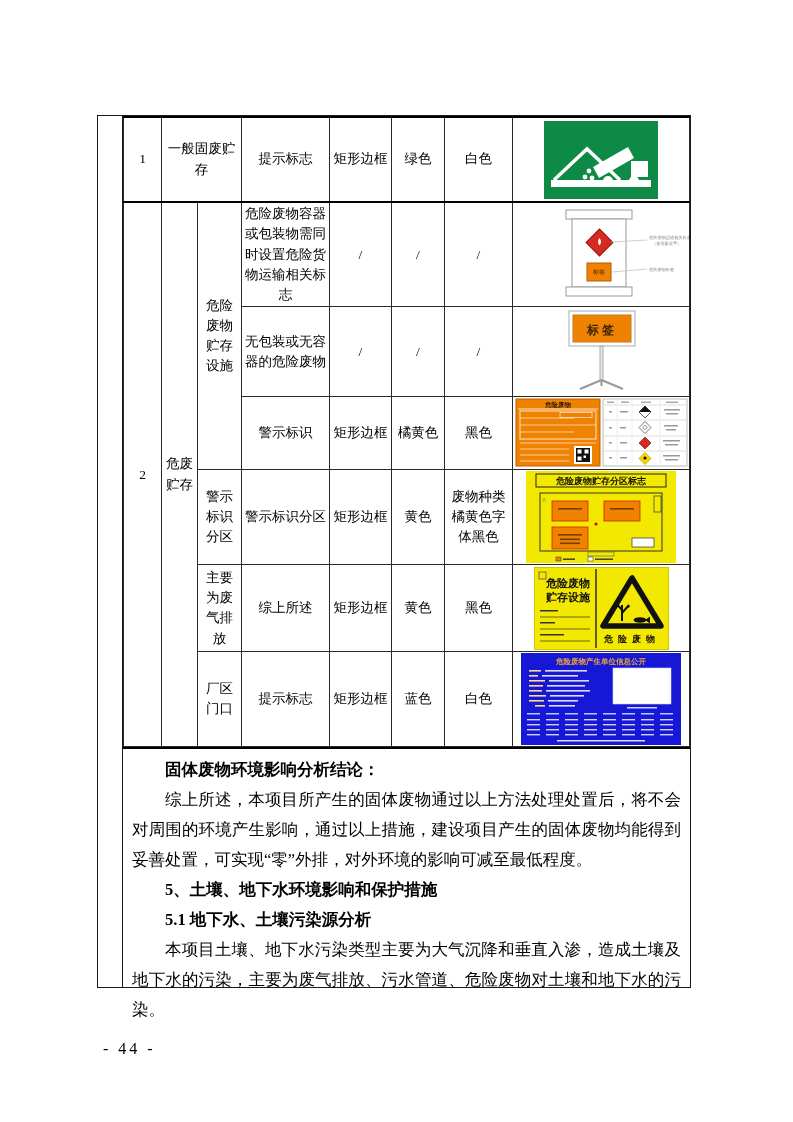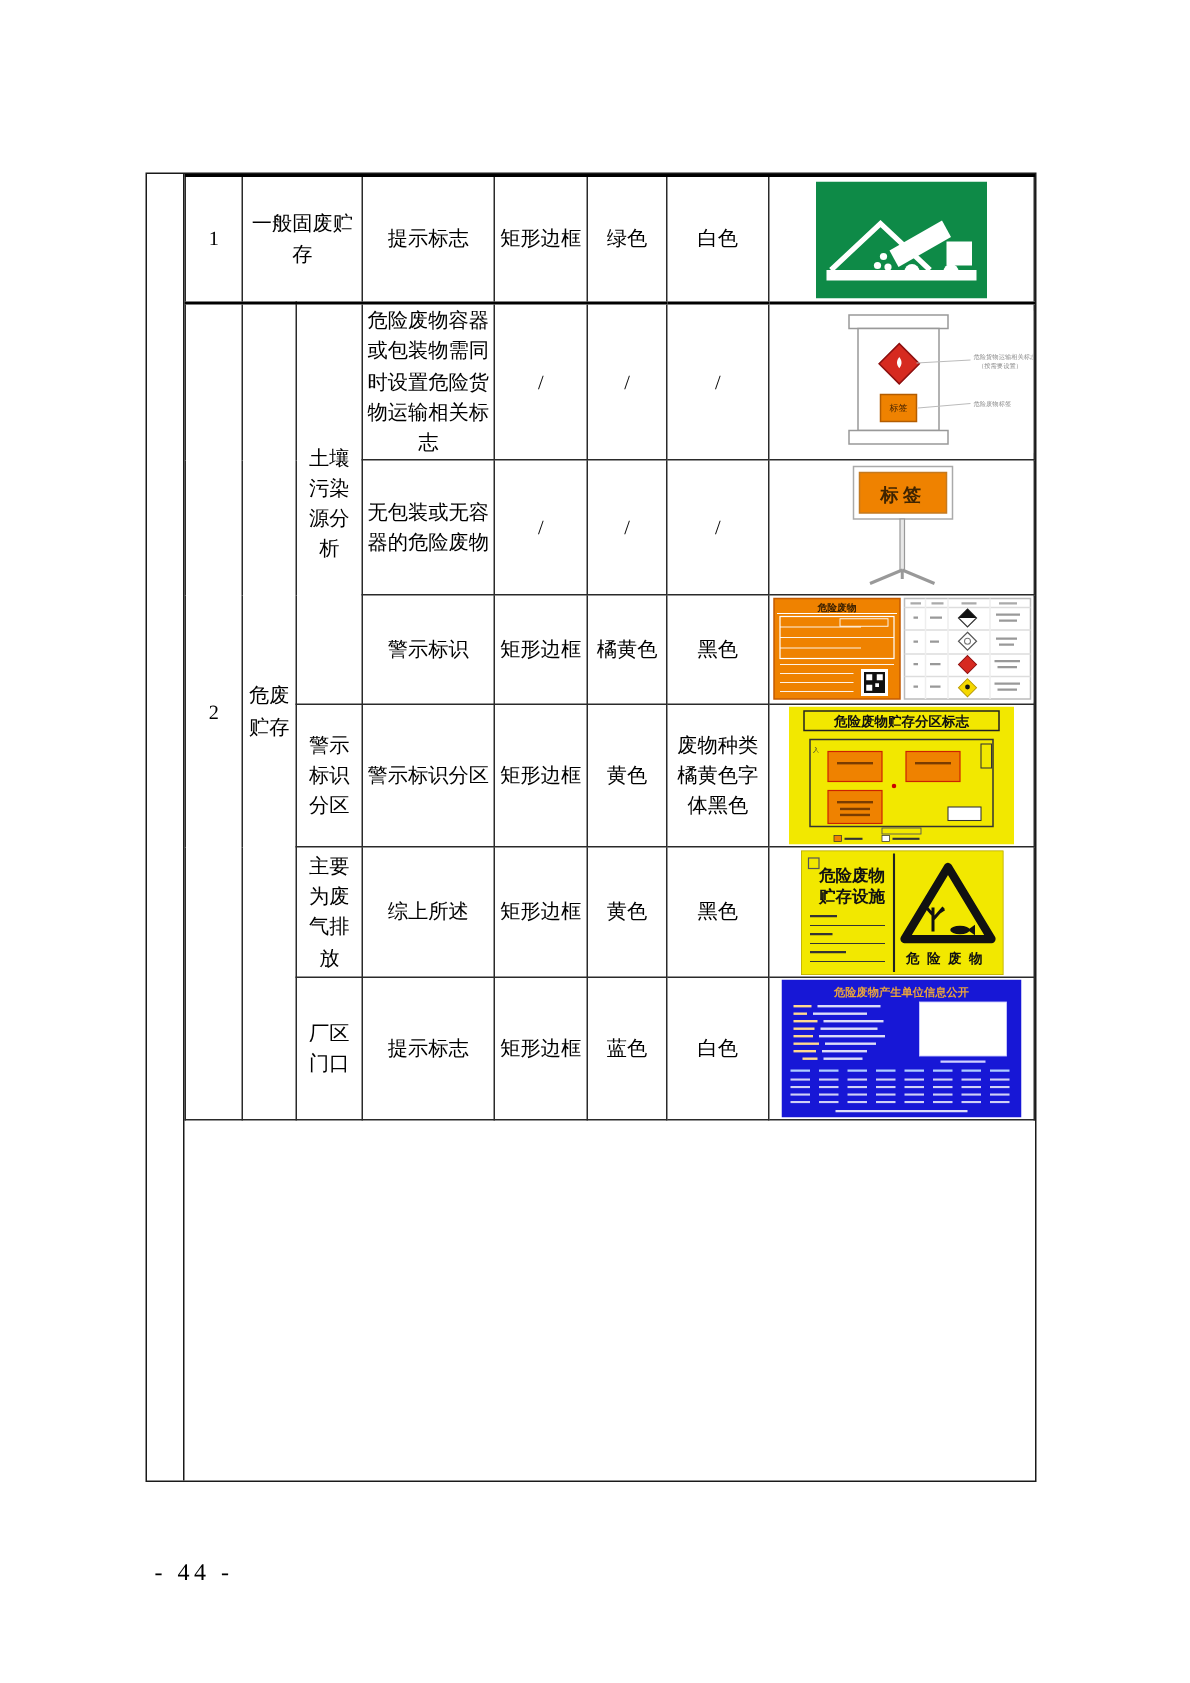--- a/index.html
+++ b/index.html
@@ -67,21 +67,21 @@
                 <circle cx="41" cy="56" r="2.4" fill="#fff"></circle>
                 <circle cx="48" cy="57" r="2.4" fill="#fff"></circle>
               </svg>
             </div>
           </td>
         </tr>
 
         <tr style="height:97px">
           <td rowspan="6">2</td>
           <td rowspan="6">危废贮存</td>
-          <td rowspan="3">土壤污染源分析</td>
+          <td rowspan="3">危险废物贮存设施</td>
           <td>危险废物容器或包装物需同时设置危险货物运输相关标志</td>
           <td>/</td>
           <td>/</td>
           <td>/</td>
           <td class="img-cell">
             <div class="img-wrap">
               <svg width="175" height="95" viewBox="0 0 175 95">
                 <rect x="0" y="0" width="175" height="95" fill="#fff"></rect>
                 <rect x="52" y="3" width="66" height="9" fill="#fff" stroke="#999"></rect>
                 <rect x="58" y="12" width="54" height="68" fill="#fff" stroke="#999"></rect>
@@ -333,18 +333,25 @@
                       <rect x="139" y="81" width="13" height="1.4"></rect>
                 </g>
                 <rect x="36" y="87" width="88" height="1.5" fill="#ffffff" opacity="0.85"></rect>
               </svg>
             </div>
           </td>
         </tr>
       </tbody>
         </table>
 
+      <div class="text-block">
+        <p class="tb-h">固体废物环境影响分析结论：</p>
+        <p class="tb-p">综上所述，本项目所产生的固体废物通过以上方法处理处置后，将不会对周围的环境产生影响，通过以上措施，建设项目产生的固体废物均能得到妥善处置，可实现“零”外排，对外环境的影响可减至最低程度。</p>
+        <p class="tb-h">5、土壤、地下水环境影响和保护措施</p>
+        <p class="tb-h">5.1 地下水、土壤污染源分析</p>
+        <p class="tb-p">本项目土壤、地下水污染类型主要为大气沉降和垂直入渗，造成土壤及地下水的污染，主要为废气排放、污水管道、危险废物对土壤和地下水的污染。</p>
+      </div>
 
     </div>
   </div>
 
   <div class="page-number">- 44 -</div>
 </div>
 
 </body></html>

